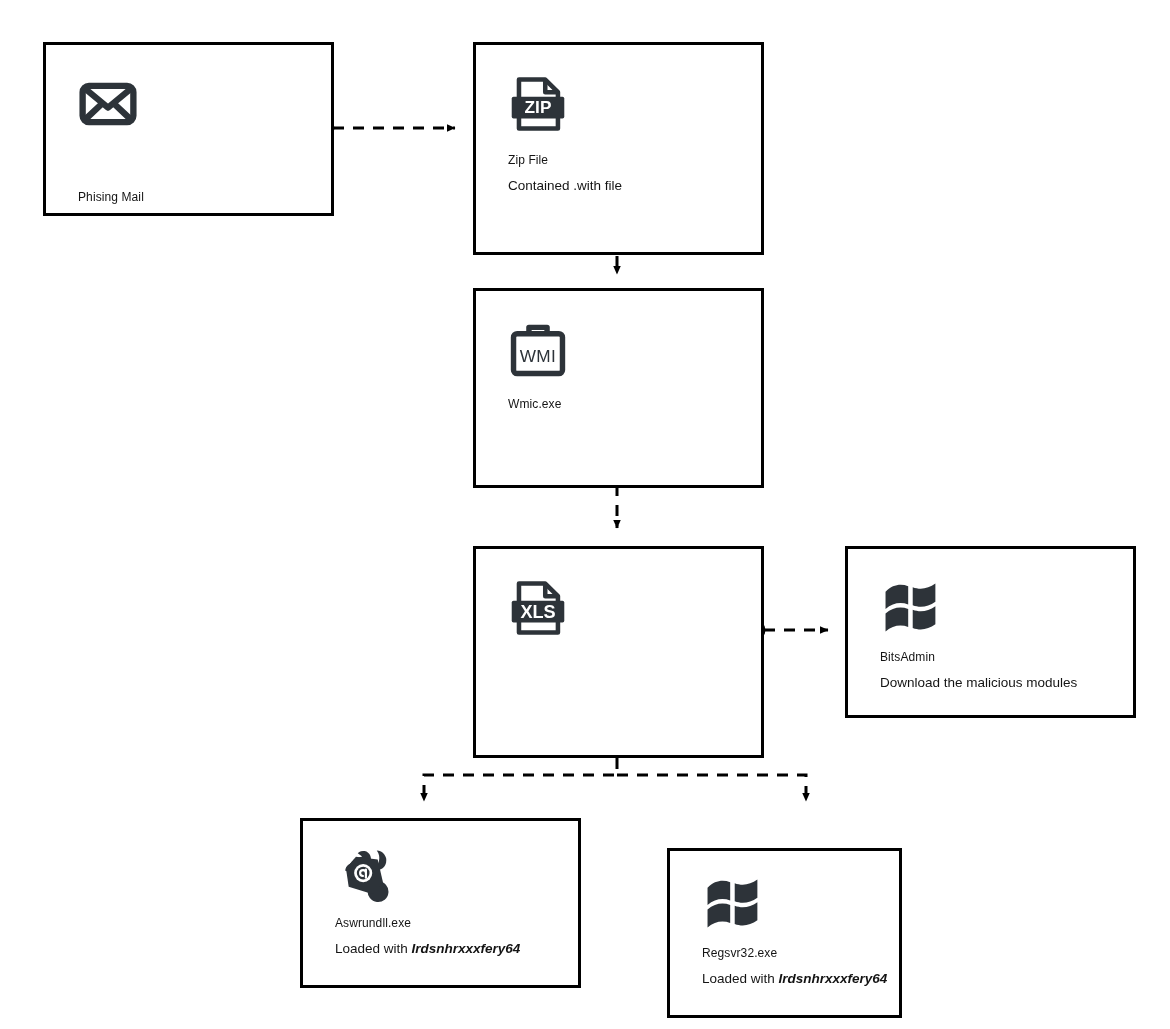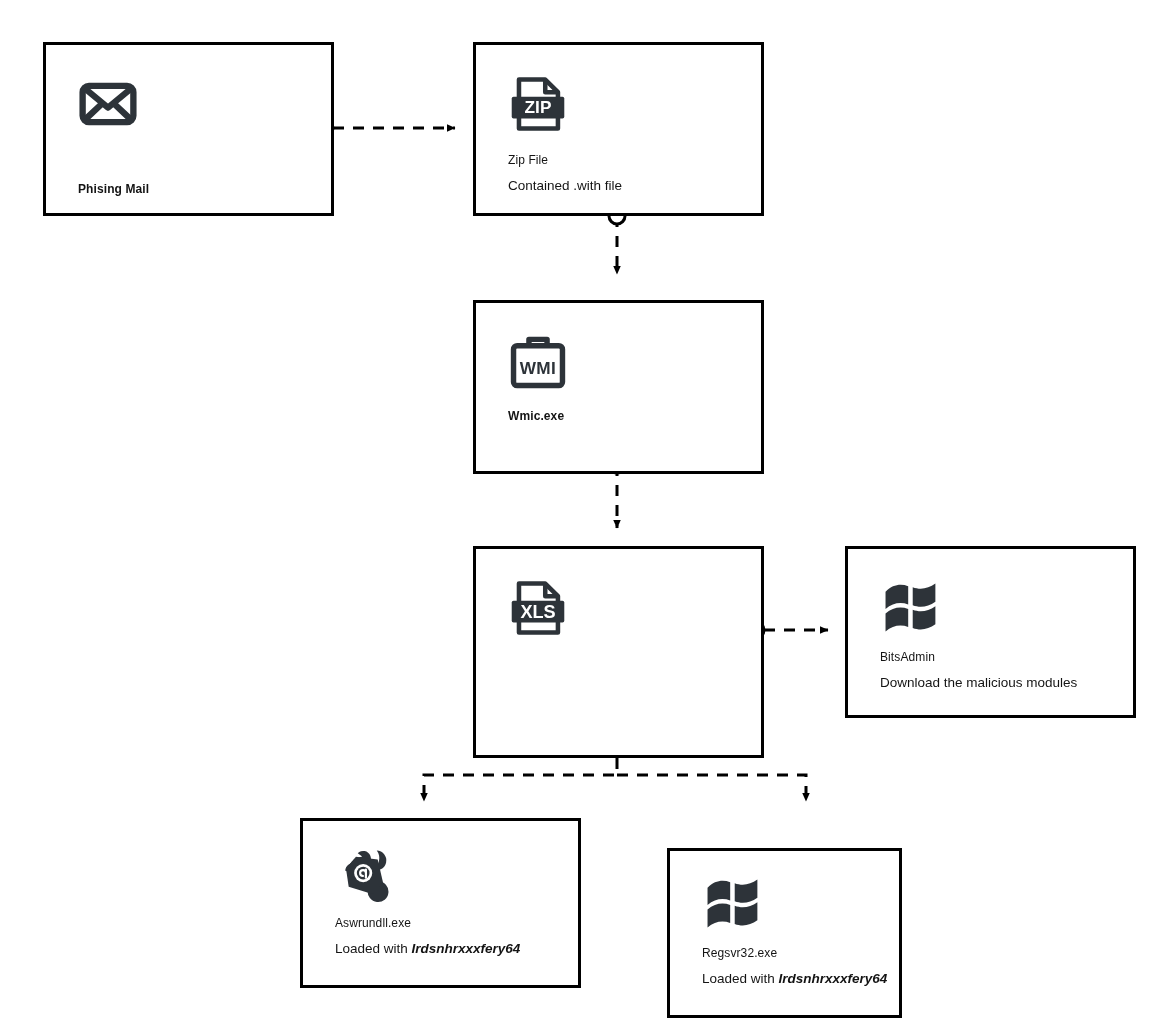--- a/index.html
+++ b/index.html
@@ -63,28 +63,28 @@
     color: #141414;
     margin-top: 3px;
     white-space: nowrap;
   }
   .node-sub b {
     font-weight: bold;
     font-style: italic;
   }
   
   #node-phishing-mail { left: 43px;  top: 42px;  width: 291px; height: 174px; }
-  #node-zip-file      { left: 473px; top: 42px;  width: 291px; height: 174px; }
-  #node-wmic          { left: 473px; top: 300px; width: 291px; height: 174px; font-weight: bold; }
+  #node-zip-file      { left: 473px; top: 42px;  width: 291px; height: 213px; }
+  #node-wmic          { left: 473px; top: 288px; width: 291px; height: 200px; }
   #node-remote-xsl    { left: 473px; top: 546px; width: 291px; height: 212px; }
   #node-bitsadmin     { left: 845px; top: 546px; width: 291px; height: 172px; padding-left: 10px; }
   #node-aswrundll     { left: 277px; top: 818px; width: 281px; height: 170px; margin-left: 23px; }
   #node-regsvr32      { left: 667px; top: 848px; width: 235px; height: 170px; }
 
-  #node-phishing-mail .node-text { top: 132px; font-weight: bold; }
+  #node-phishing-mail .node-text { top: 140px; }
   #node-zip-file      .node-text { top: 103px; }
   #node-wmic          .node-text { top: 101px; }
   #node-remote-xsl    .node-text { top: 96px; }
   #node-bitsadmin     .node-text { top: 96px; }
   #node-aswrundll     .node-text { top: 90px; }
   #node-regsvr32      .node-text { top: 90px; }
 
   #node-aswrundll .node-icon,
   #node-regsvr32 .node-icon { top: 24px; }
 </style>

